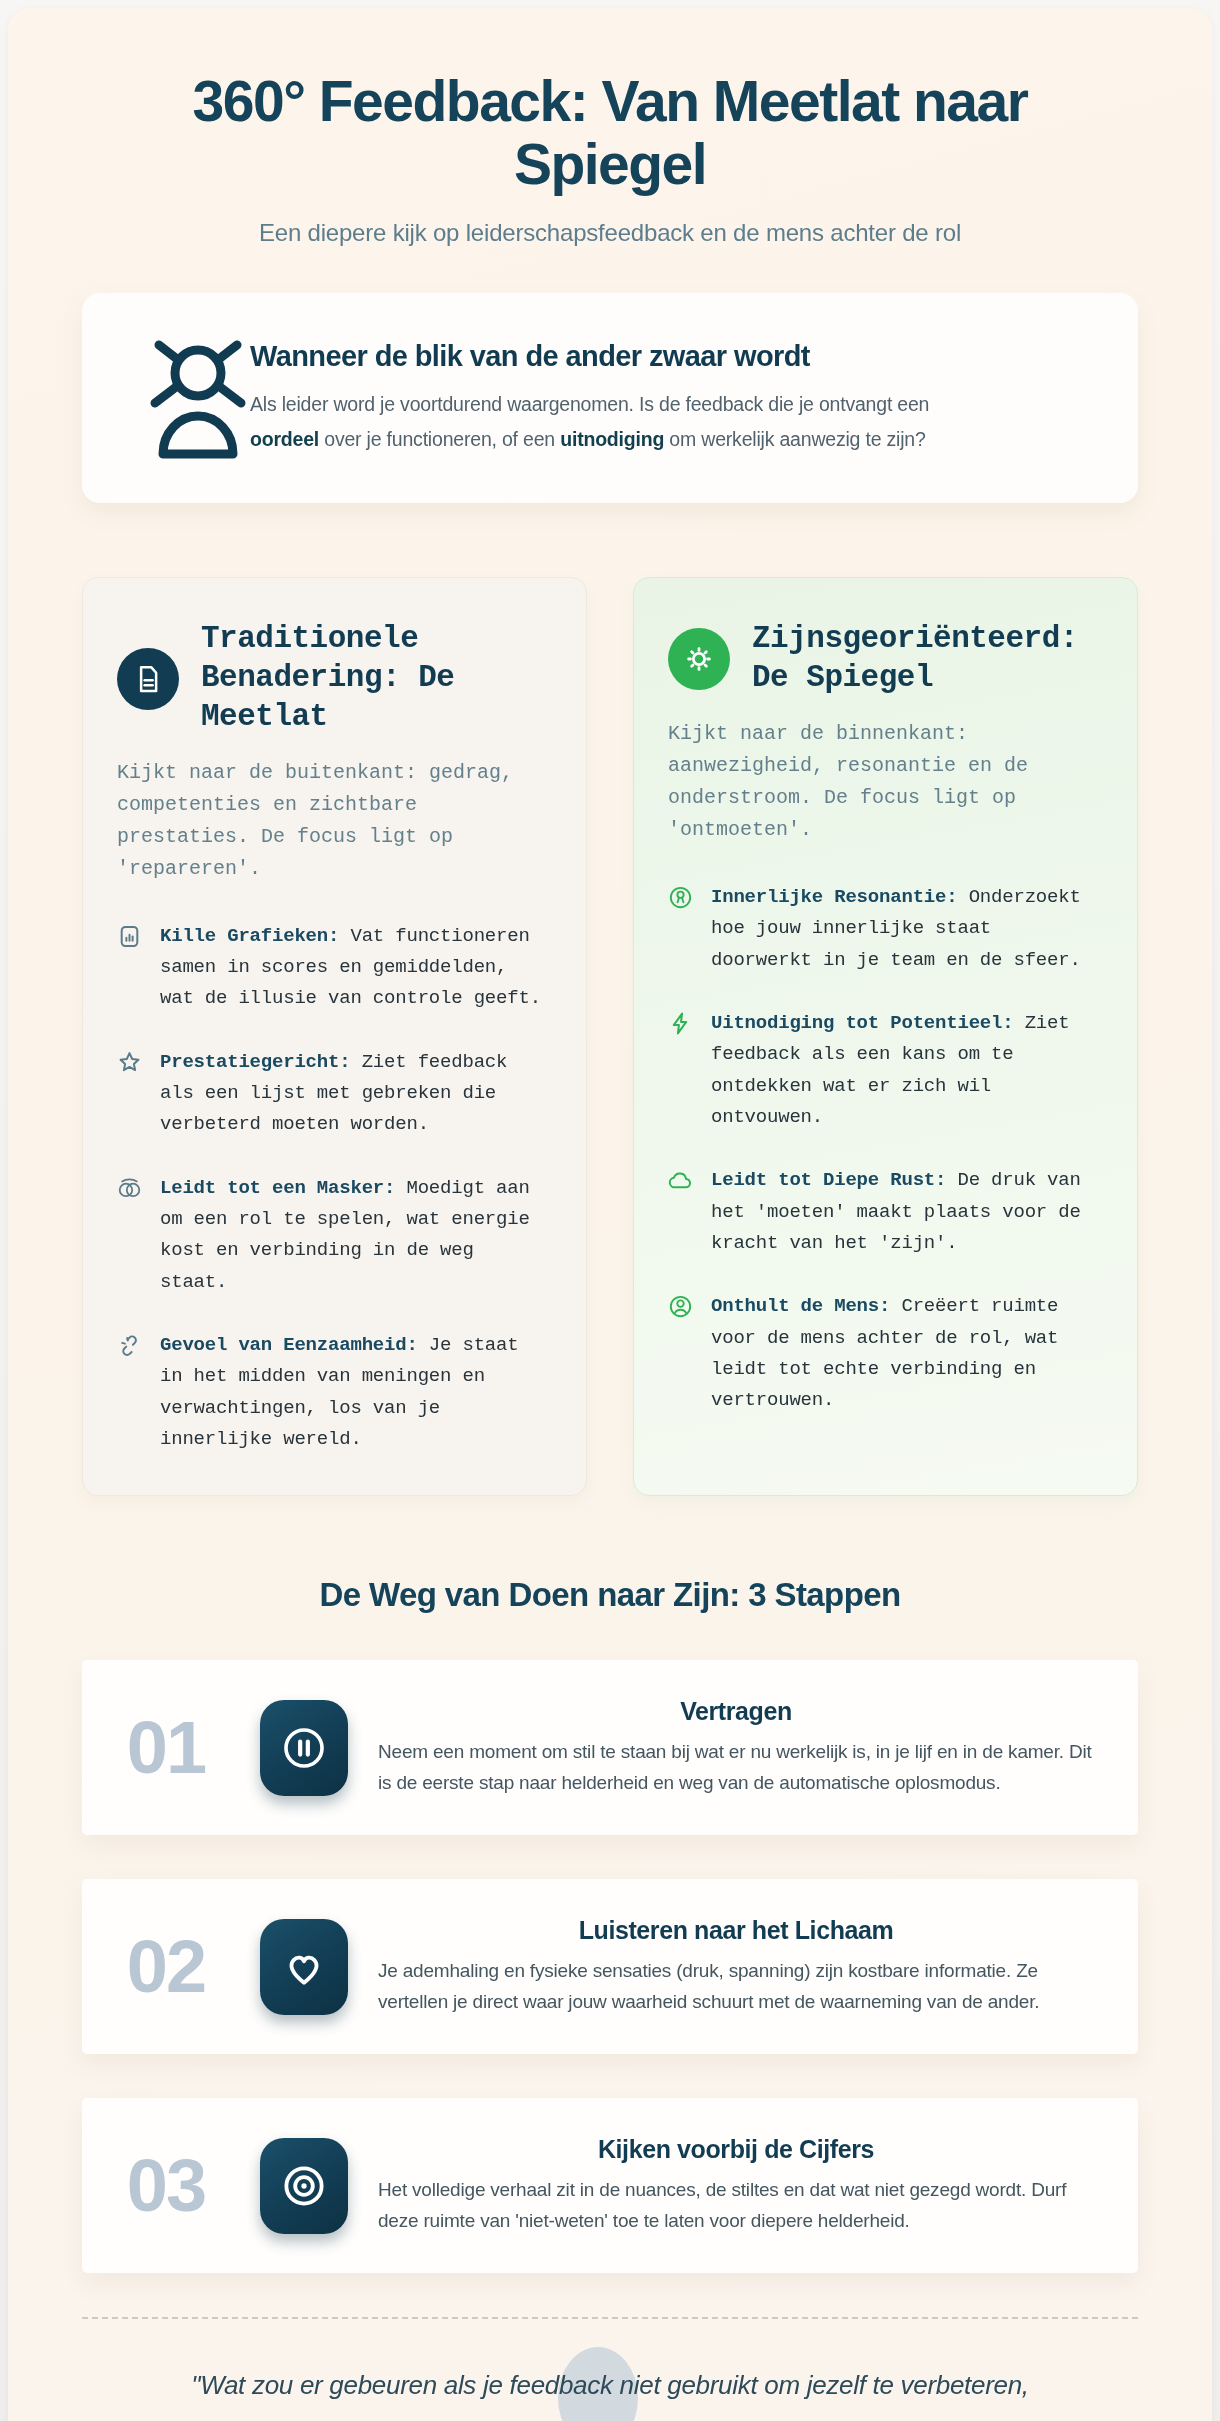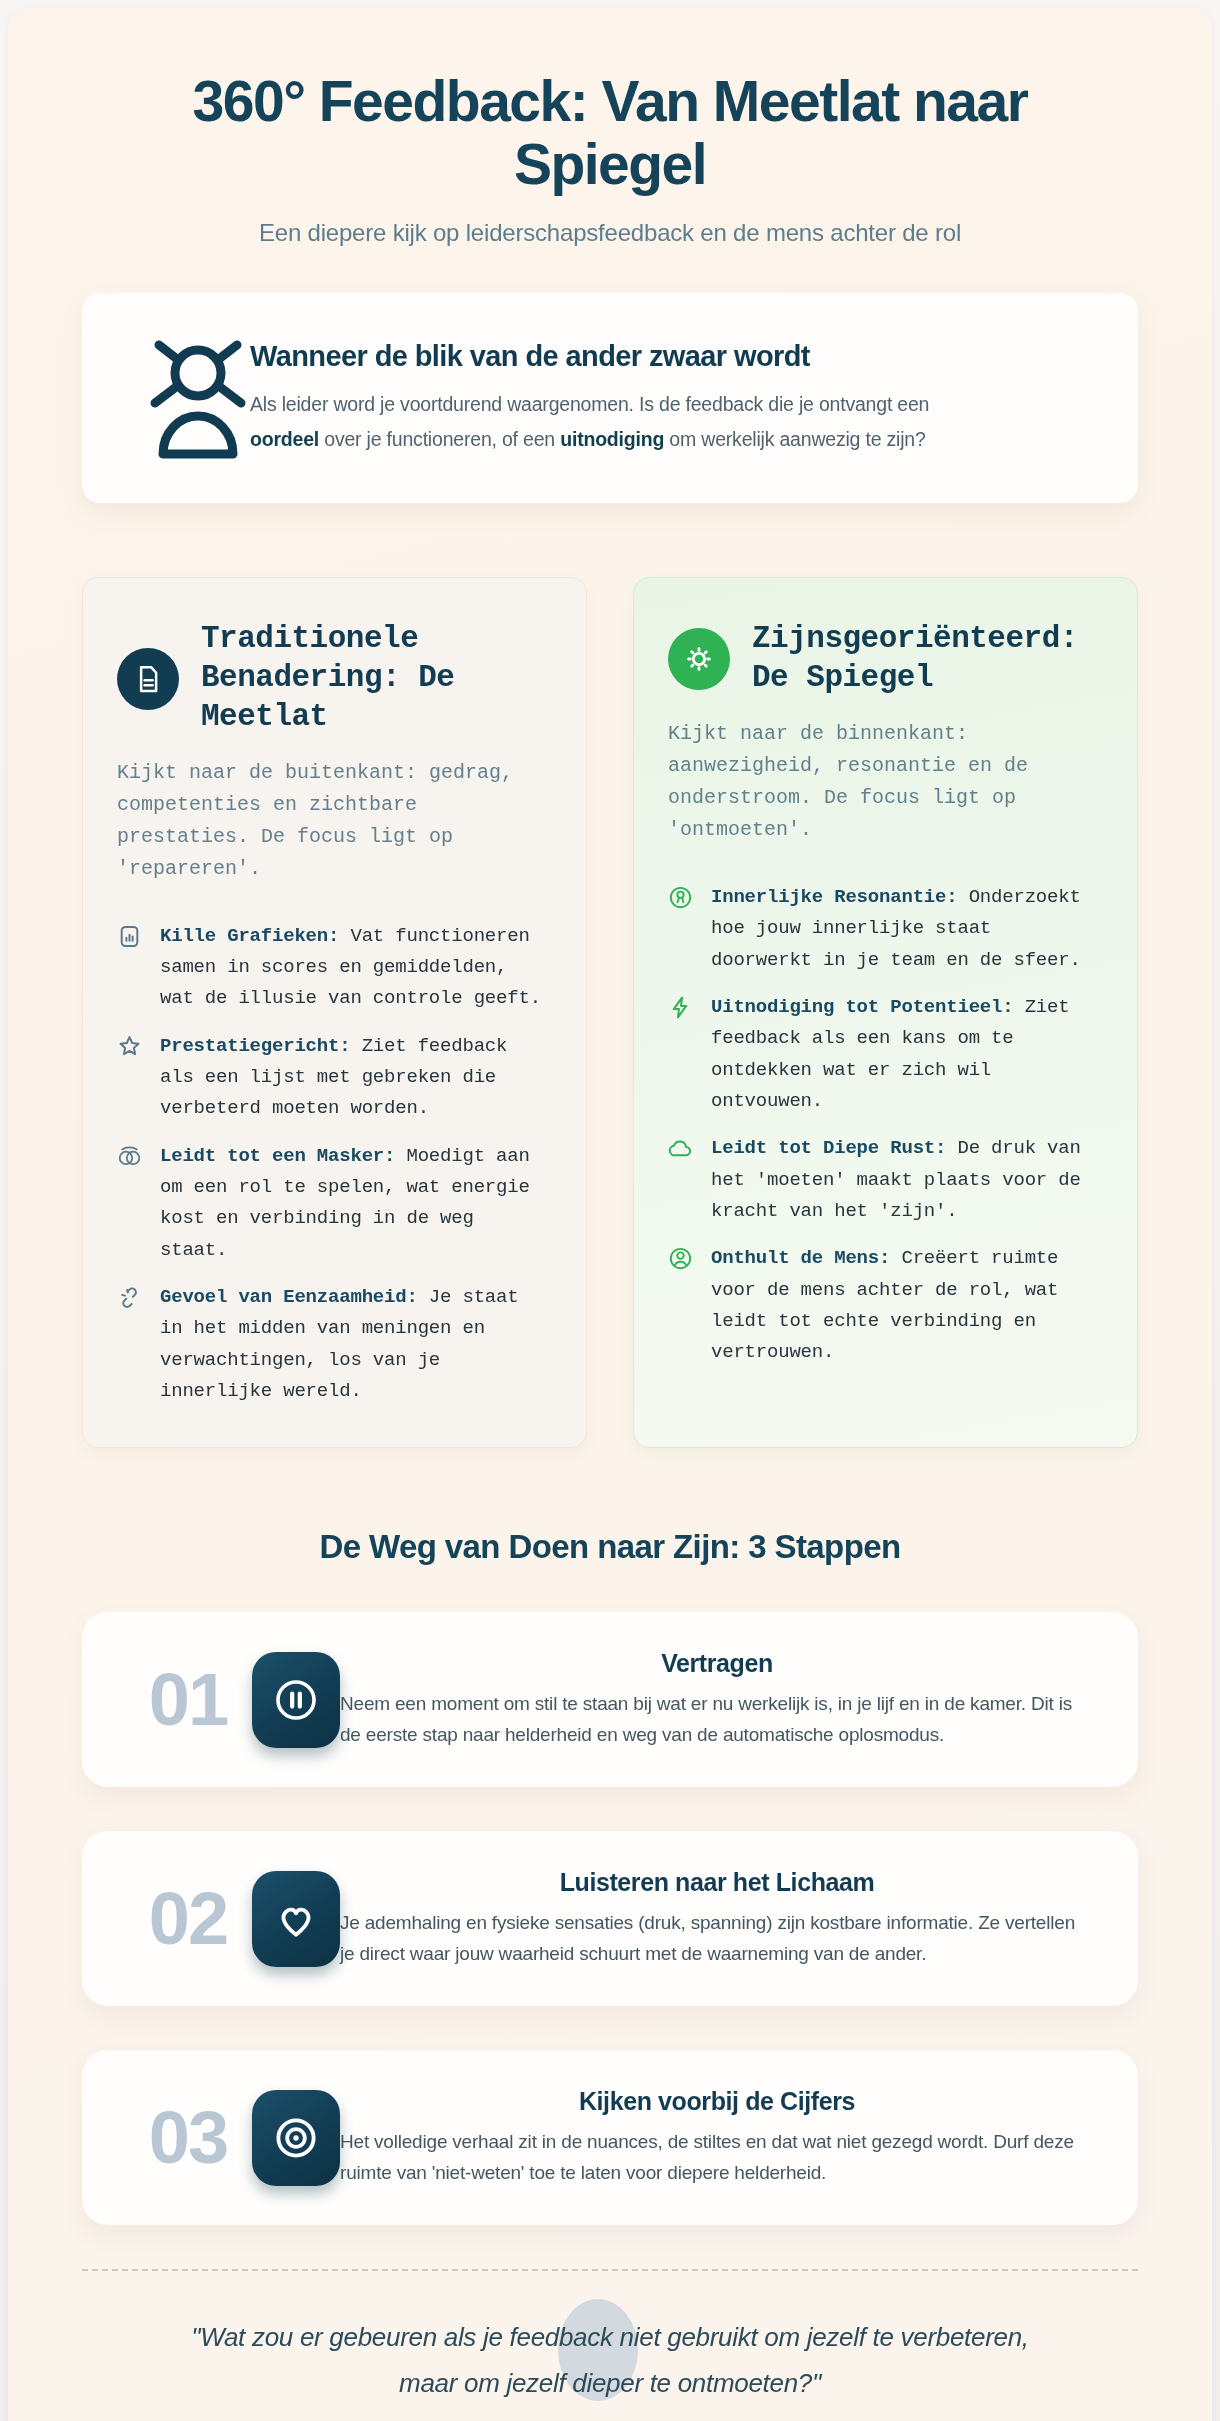--- a/index.html
+++ b/index.html
@@ -79,39 +79,39 @@
   }
   .col-badge.navy{background:#123c52;}
   .col-badge.green{background:#2eb254;}
   .col-title{
     font-size:31px;font-weight:bold;color:#123c52;
     line-height:1.25;margin:0;letter-spacing:-0.5px;
   }
   .col-intro{
     margin:20px 0 0;font-size:20px;line-height:1.6;color:#64808c;
   }
-  .col-list{margin-top:36px;display:flex;flex-direction:column;gap:16px;}
+  .col-list{margin-top:36px;display:flex;flex-direction:column;gap:32px;}
   .col-item{display:flex;gap:18px;}
   .item-icon{flex:0 0 auto;margin-top:3px;}
   .traditional .item-icon{color:#5b7a8a;}
   .being .item-icon{color:#2eb254;}
   .item-text{font-size:19px;line-height:1.65;color:#27343c;letter-spacing:-0.2px;}
   .item-text .lead{font-weight:bold;color:#194a62;}
 
   
   .steps-heading{
     text-align:center;font-size:33px;font-weight:bold;color:#15435a;
     margin:80px 0 46px;letter-spacing:-0.6px;
   }
   .step-card{
     background:#fffefd;
-    border-radius:26px;
+    border-radius:5px;
     box-shadow:0 10px 24px rgba(120,90,60,.07);
-    padding:32px 44px 32px 42px;
-    display:flex;align-items:center;
+    padding:32px 44px 32px 20px;
+    display:flex;align-items:center;gap:30px;
     margin-bottom:44px;
     min-height:175px;box-sizing:border-box;
   }
   .step-number{
     font-size:74px;font-weight:bold;color:#b9c6d3;
     width:128px;text-align:center;letter-spacing:-2px;flex:0 0 auto;
   }
   .step-tile{
     width:88px;height:96px;border-radius:24px;flex:0 0 auto;
     background:linear-gradient(145deg,#1b506a 0%,#123d54 55%,#0d3143 100%);

